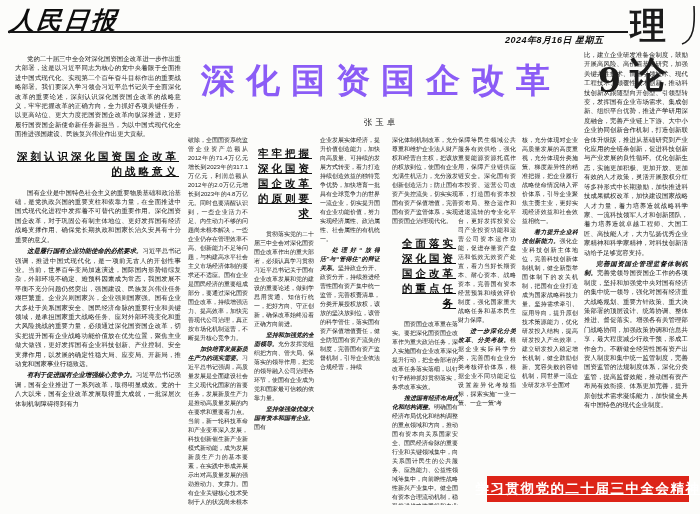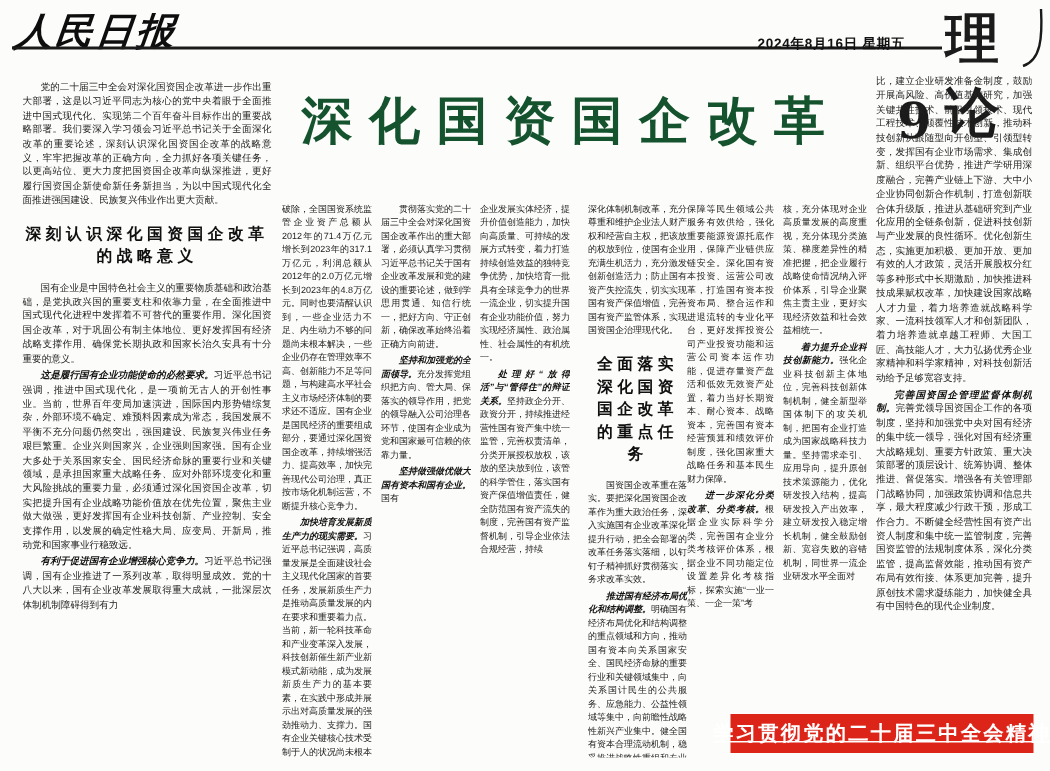--- a/index.html
+++ b/index.html
@@ -3,37 +3,37 @@
 <meta charset="utf-8">
 <style>
   html,body{margin:0;padding:0;background:#e9e8e4;}
   .page{position:relative;width:700px;height:514px;background:#fcfcfa;overflow:hidden;
         font-family:"Liberation Sans","DejaVu Sans",sans-serif;color:#1b1b1b;
         box-shadow:0 0 4px rgba(0,0,0,.25);} 
   
   .masthead{position:absolute;left:10px;top:4px;font-family:"DejaVu Serif","Liberation Serif",serif;
         font-size:25px;font-weight:bold;font-style:italic;transform:skewX(-6deg);letter-spacing:2px;color:#0d0d0d;}
   .hrule{position:absolute;left:8px;top:31px;width:620px;height:1.5px;background:#1a1a1a;}
-  .pdate{position:absolute;left:505px;top:23px;font-size:9px;font-weight:bold;letter-spacing:.5px;color:#111;}
+  .pdate{position:absolute;left:505px;top:34px;font-size:9px;font-weight:bold;letter-spacing:.5px;color:#111;font-style:italic;}
   .pnum{position:absolute;left:598px;top:2px;display:flex;align-items:flex-end;gap:9px;}
   .pnum .num{font-size:33px;font-weight:bold;font-family:"DejaVu Serif","Liberation Serif",serif;}
   .pnum .sec{font-size:36px;font-weight:900;letter-spacing:2px;}
   .corner{position:absolute;left:681px;top:5px;}
   
   .titleblock{position:absolute;left:186px;top:58px;width:390px;text-align:center;}
-  .bigtitle{font-size:34px;font-weight:900;letter-spacing:11px;color:#14532d;
+  .bigtitle{font-size:34px;font-weight:900;letter-spacing:11px;color:#8b5cf6;
         font-family:"Liberation Sans","DejaVu Sans",sans-serif;white-space:nowrap;}
   .byline{margin-top:13px;font-size:8.5px;letter-spacing:3px;color:#222;}
   
   .col{position:absolute;overflow:hidden;text-align:justify;font-size:6px;line-height:9px;color:#222;}
   .col p{margin:0 0 2px 0;text-indent:12px;}
   .col p.cont{text-indent:0;}
   .col p .lead{font-style:italic;font-weight:600;color:#111;}
-  .sec-h{font-size:10.5px;line-height:15px;font-weight:900;letter-spacing:3px;text-align:center;
-        color:#101010;margin:10px 2px 9px 2px;text-indent:0;}
+  .sec-h{font-size:10.5px;line-height:15px;font-weight:900;letter-spacing:3px;text-align:right;
+        color:#101010;margin:10px 2px 9px 2px;text-indent:0;text-decoration:underline;}
   #colL{left:15px;top:54px;width:166px;height:451px;font-size:6.4px;line-height:9.4px;}
   #c2{left:188px;top:136px;width:60px;height:369px;}
   #c3{left:254px;top:136px;width:60px;height:369px;}
   #c4{left:320px;top:136px;width:60px;height:369px;}
   #c5{left:392px;top:136px;width:66px;height:369px;}
   #c6{left:458px;top:136px;width:58px;height:336px;}
   #c7{left:522px;top:136px;width:56px;height:336px;}
   #c8{left:584px;top:50px;width:104px;height:422px;font-size:6.4px;line-height:9.4px;}
   
   .kicker{position:absolute;left:487px;top:476px;width:202px;height:26px;background:#dd2418;
@@ -51,34 +51,36 @@
   <div class="pnum">
     <span class="num">9</span>
     <span class="sec">理论</span>
   </div>
   <svg class="corner" width="17" height="40" viewBox="0 0 17 40">
     <path d="M1,39 C13,35 14,20 13,1" fill="none" stroke="#1a1a1a" stroke-width="1.6"></path>
   </svg>
 
   <div class="titleblock">
     <div class="bigtitle">深化国资国企改革</div>
+    <div class="byline">张玉卓</div>
   </div>
 
   <div class="col" id="colL">
       <p>党的二十届三中全会对深化国资国企改革进一步作出重大部署，这是以习近平同志为核心的党中央着眼于全面推进中国式现代化、实现第二个百年奋斗目标作出的重要战略部署。我们要深入学习领会习近平总书记关于全面深化改革的重要论述，深刻认识深化国资国企改革的战略意义，牢牢把握改革的正确方向，全力抓好各项关键任务，以更高站位、更大力度把国资国企改革向纵深推进，更好履行国资国企新使命新任务新担当，为以中国式现代化全面推进强国建设、民族复兴伟业作出更大贡献。</p>
       <div class="sec-h">深刻认识深化国资国企改革的战略意义</div>
       <p>国有企业是中国特色社会主义的重要物质基础和政治基础，是党执政兴国的重要支柱和依靠力量，在全面推进中国式现代化进程中发挥着不可替代的重要作用。深化国资国企改革，对于巩固公有制主体地位、更好发挥国有经济战略支撑作用、确保党长期执政和国家长治久安具有十分重要的意义。</p>
       <p><span class="lead">这是履行国有企业功能使命的必然要求。</span>习近平总书记强调，推进中国式现代化，是一项前无古人的开创性事业。当前，世界百年变局加速演进，国际国内形势错综复杂，外部环境不确定、难预料因素成为常态，我国发展不平衡不充分问题仍然突出，强国建设、民族复兴伟业任务艰巨繁重。企业兴则国家兴，企业强则国家强。国有企业大多处于关系国家安全、国民经济命脉的重要行业和关键领域，是承担国家重大战略任务、应对外部环境变化和重大风险挑战的重要力量，必须通过深化国资国企改革，切实把提升国有企业战略功能价值放在优先位置，聚焦主业做大做强，更好发挥国有企业科技创新、产业控制、安全支撑作用，以发展的确定性稳大局、应变局、开新局，推动党和国家事业行稳致远。</p>
       <p><span class="lead">有利于促进国有企业增强核心竞争力。</span>习近平总书记强调，国有企业推进了一系列改革，取得明显成效。党的十八大以来，国有企业改革发展取得重大成就，一批深层次体制机制障碍得到有力</p>
     </div>
   <div class="col" id="c2">
       <p class="cont">破除，全国国资系统监管企业资产总额从2012年的71.4万亿元增长到2023年的317.1万亿元，利润总额从2012年的2.0万亿元增长到2023年的4.8万亿元。同时也要清醒认识到，一些企业活力不足、内生动力不够的问题尚未根本解决，一些企业仍存在管理效率不高、创新能力不足等问题，与构建高水平社会主义市场经济体制的要求还不适应。国有企业是国民经济的重要组成部分，要通过深化国资国企改革，持续增强活力、提高效率，加快完善现代公司治理，真正按市场化机制运营，不断提升核心竞争力。</p>
       <p><span class="lead">加快培育发展新质生产力的现实需要。</span>习近平总书记强调，高质量发展是全面建设社会主义现代化国家的首要任务，发展新质生产力是推动高质量发展的内在要求和重要着力点。当前，新一轮科技革命和产业变革深入发展，科技创新催生新产业新模式新动能，成为发展新质生产力的基本要素，在实践中形成并展示出对高质量发展的强劲推动力、支撑力。国有企业关键核心技术受制于人的状况尚未根本扭转，可能产生颠覆性影响的关键技术、未来产业布局还相对滞后。经济长期增长取决于全要素生产率提升，企业高质量发展关键要靠创新驱动。要通过深化国资国企改革，着力打通束缚新质生产力发展的堵点卡点，不断强化创新策源，加快推动科技创新基础上的产业创新，改造提升传统产业，培育壮大新兴产业，布局建设未来产业，开辟新领域新赛道，塑造新动能新优势，为现代化产业体系建设提供有力支撑。</p>
     </div>
   <div class="col" id="c3">
+      <div class="sec-h">牢牢把握深化国资国企改革的原则要求</div>
       <p>贯彻落实党的二十届三中全会对深化国资国企改革作出的重大部署，必须认真学习贯彻习近平总书记关于国有企业改革发展和党的建设的重要论述，做到学思用贯通、知信行统一，把好方向、守正创新，确保改革始终沿着正确方向前进。</p>
       <p><span class="lead">坚持和加强党的全面领导。</span>充分发挥党组织把方向、管大局、保落实的领导作用，把党的领导融入公司治理各环节，使国有企业成为党和国家最可信赖的依靠力量。</p>
       <p><span class="lead">坚持做强做优做大国有资本和国有企业。</span>国有</p>
     </div>
   <div class="col" id="c4">
       <p class="cont">企业发展实体经济，提升价值创造能力，加快向高质量、可持续的发展方式转变，着力打造持续创造效益的独特竞争优势，加快培育一批具有全球竞争力的世界一流企业，切实提升国有企业功能价值，努力实现经济属性、政治属性、社会属性的有机统一。</p>
       <p><span class="lead">处理好“放得活”与“管得住”的辩证关系。</span>坚持政企分开、政资分开，持续推进经营性国有资产集中统一监管，完善权责清单，分类开展授权放权，该放的坚决放到位，该管的科学管住，落实国有资产保值增值责任，健全防范国有资产流失的制度，完善国有资产监督机制，引导企业依法合规经营，持续</p>
     </div>
   <div class="col" id="c5">
       <p class="cont">深化体制机制改革，充分尊重和维护企业法人财产权和经营自主权，把该放的权放到位，使国有企业充满生机活力，充分激发创新创造活力；防止国有资产失控流失，切实实现国有资产保值增值，完善国有资产监管体系，实现国资国企治理现代化。</p>

